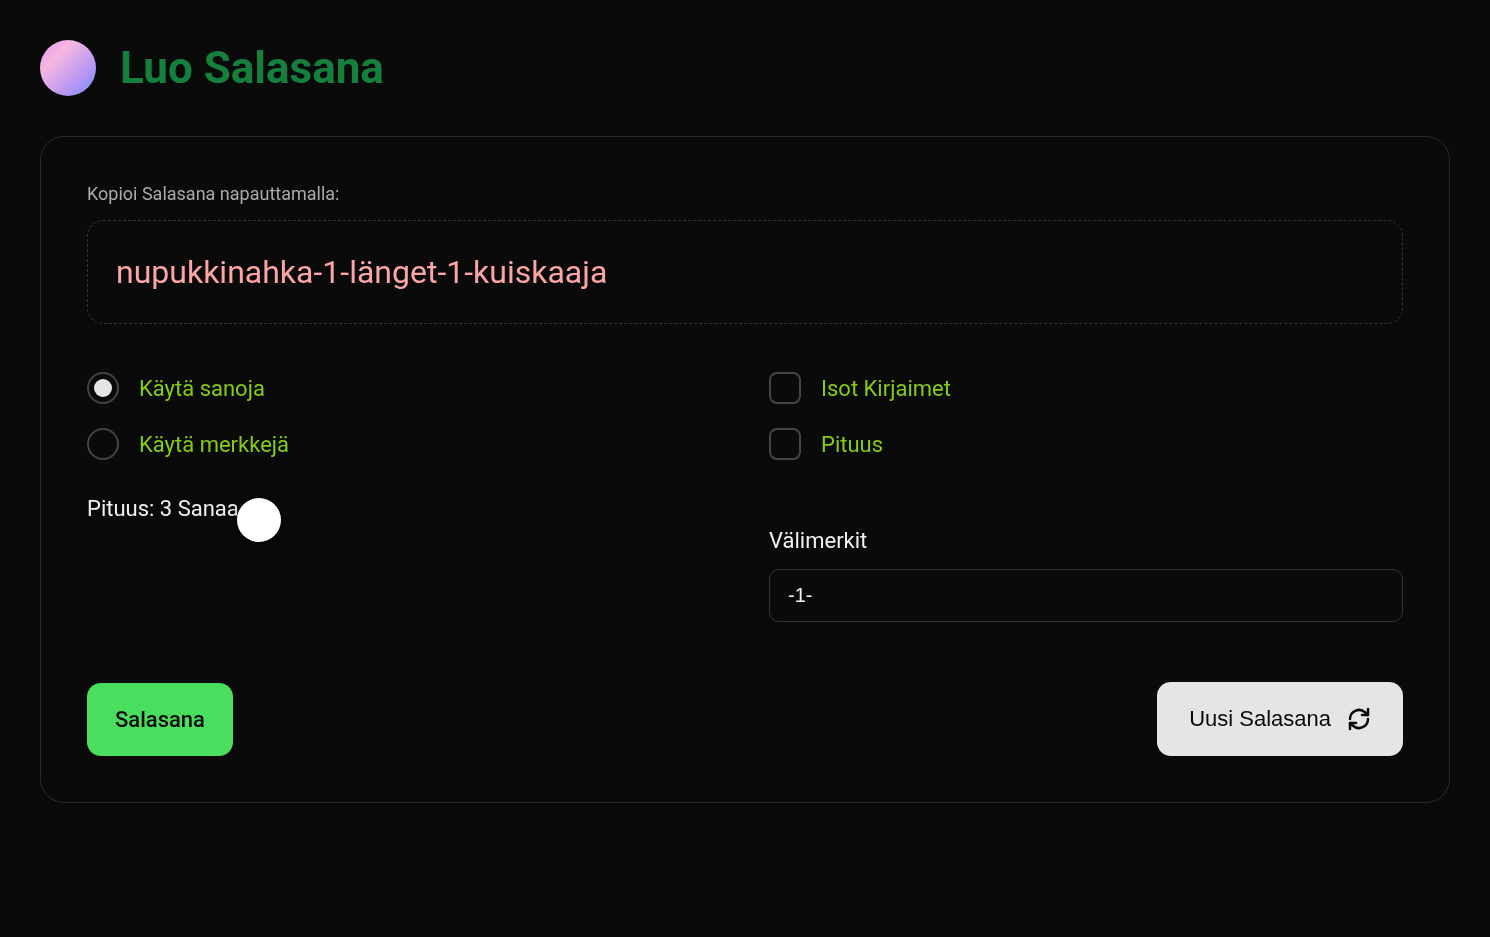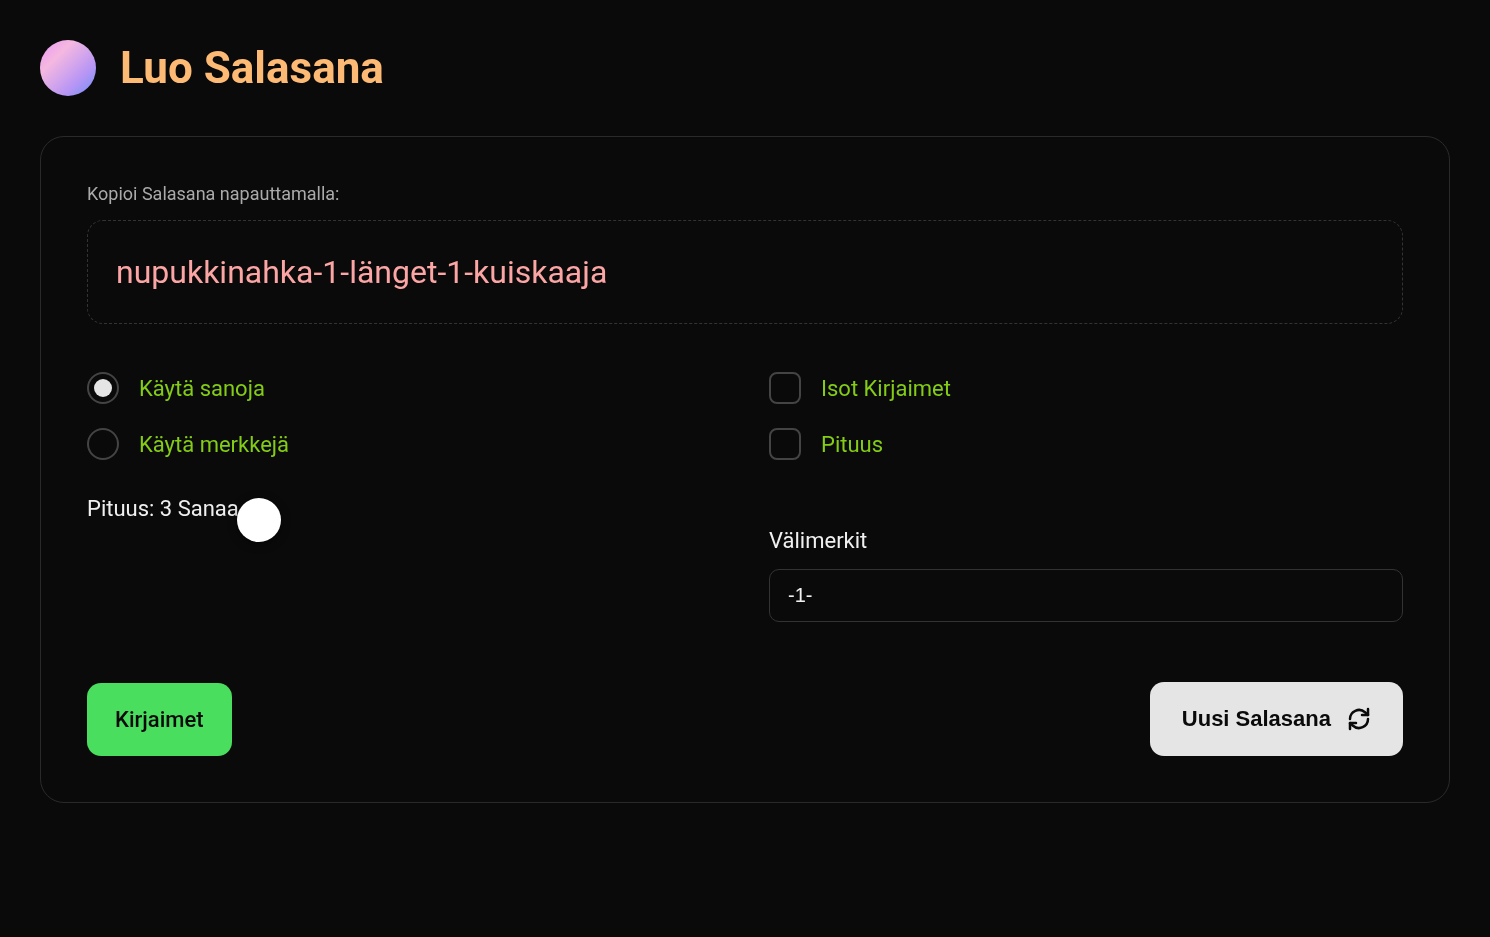--- a/index.html
+++ b/index.html
@@ -26,21 +26,21 @@
     .logo {
       width: 56px;
       height: 56px;
       border-radius: 50%;
       background: linear-gradient(135deg, #e896f5 0%, #f5b8e0 30%, #b896f5 70%, #6b8ff5 100%);
     }
     
     .title {
       font-size: 44px;
       font-weight: 700;
-      color: #fdba74;
+      color: #15803d;
     }
     
     .card {
       border: 1px solid #2a2a2a;
       border-radius: 24px;
       padding: 46px;
     }
     
     .copy-label {
       color: #aaa;
@@ -198,21 +198,21 @@
       border-radius: 14px;
     }
     
     .generate-button {
       background: #e5e5e5;
       color: #0a0a0a;
       border: none;
       border-radius: 14px;
       padding: 24px 32px;
       font-size: 22px;
-      font-weight: 700;
+      font-weight: 400;
       display: flex;
       align-items: center;
       gap: 16px;
       cursor: pointer;
     }
     
     .refresh-icon {
       width: 24px;
       height: 24px;
     }
@@ -263,21 +263,21 @@
       </div>
     </div>
 
     <div class="delimiter-group">
       <div class="delimiter-label">Välimerkit</div>
       <input type="text" class="delimiter-input" value="-1-" style="">
     </div>
   </div>
 
   <div class="footer">
-    <div class="strength-badge">Kirjaimet</div>
+    <div class="strength-badge">Salasana</div>
 
     <button class="generate-button">
       <span>Uusi Salasana</span>
       <svg class="refresh-icon" viewBox="0 0 24 24" fill="none" stroke="currentColor" stroke-width="2.5" stroke-linecap="round" stroke-linejoin="round">
         <path d="M21 2v6h-6"></path>
         <path d="M3 12a9 9 0 0 1 15-6.7L21 8"></path>
         <path d="M3 22v-6h6"></path>
         <path d="M21 12a9 9 0 0 1-15 6.7L3 16"></path>
       </svg>
     </button>

